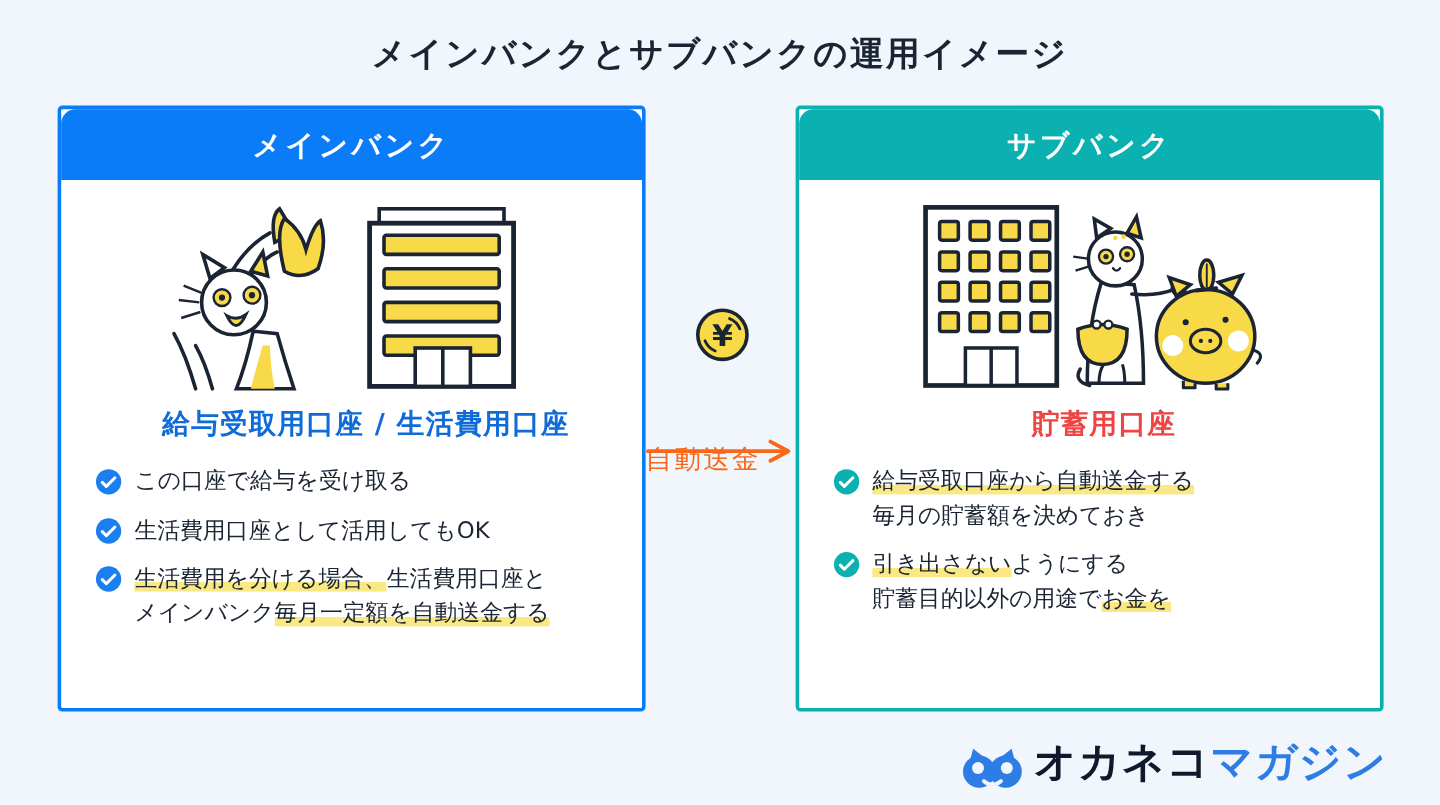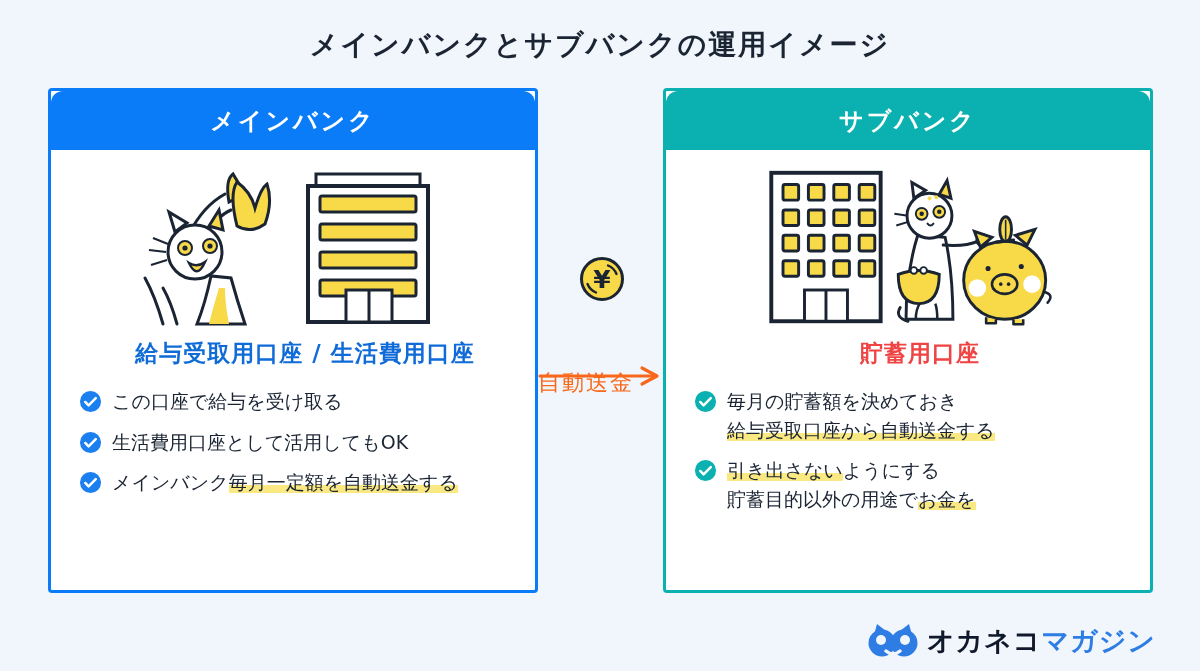--- a/index.html
+++ b/index.html
@@ -50,22 +50,22 @@
     position:absolute; left:538px; top:93px; width:127px; height:505px;
   }
   .coin { position:absolute; top:162px; left:50%; transform:translateX(-50%); }
   .transfer-label {
     position:absolute; top:228px; width:100%; text-align:left;
     color:#f9671a; font-size:22px; font-weight:normal; letter-spacing:2px;margin-top:47px;
   }
   .transfer-arrow { position:absolute; top:272px; left:0; }
   .logo {
     position:absolute; right:44px; bottom:12px;
-    display:flex; align-items:center; gap:8px;
-    font-size:27px; font-weight:bold; letter-spacing:1px;
+    display:flex; align-items:flex-end; gap:8px;
+    font-size:35px; font-weight:bold; letter-spacing:1px;
   }
   .logo .dark   { color:#10192b; }
   .logo .accent { color:#2e7de4; }
 </style>
 </head>
 <body>
 
 <h1 class="title">メインバンクとサブバンクの運用イメージ</h1>
 
 <section class="card main">
@@ -131,20 +131,23 @@
       <div>
         <div><span>生活費用口座として活用してもOK</span></div>
       </div>
     </li>
     <li class="check-item">
       <svg class="check-icon" viewBox="0 0 24 24">
         <circle cx="12" cy="12" r="11" fill="#1b7ff0"></circle>
         <path d="M6.5 12.5 L10 16 L17.5 8.5" stroke="#fff" stroke-width="2.6" fill="none" stroke-linecap="round" stroke-linejoin="round"></path>
       </svg>
       <div>
+        <div>
+          <span class="hl">生活費用を分ける場合、</span><span>生活費用口座と</span>
+        </div>
         <div>
           <span>メインバンク</span><span class="hl">毎月一定額を自動送金する</span>
         </div>
       </div>
     </li>
   </ul>
 </section>
 
 <div class="middle">
   <svg class="coin" width="48" height="48" viewBox="0 0 48 48">
@@ -239,22 +242,22 @@
 
   <div class="account-label">貯蓄用口座</div>
 
   <ul class="checklist">
     <li class="check-item">
       <svg class="check-icon" viewBox="0 0 24 24">
         <circle cx="12" cy="12" r="11" fill="#0ab1b0"></circle>
         <path d="M6.5 12.5 L10 16 L17.5 8.5" stroke="#fff" stroke-width="2.6" fill="none" stroke-linecap="round" stroke-linejoin="round"></path>
       </svg>
       <div>
+        <div><span class="hl">給与受取口座から自動送金する</span></div>
         <div><span>毎月の貯蓄額を決めておき</span></div>
-        <div><span class="hl">給与受取口座から自動送金する</span></div>
       </div>
     </li>
     <li class="check-item">
       <svg class="check-icon" viewBox="0 0 24 24">
         <circle cx="12" cy="12" r="11" fill="#0ab1b0"></circle>
         <path d="M6.5 12.5 L10 16 L17.5 8.5" stroke="#fff" stroke-width="2.6" fill="none" stroke-linecap="round" stroke-linejoin="round"></path>
       </svg>
       <div>
         <div>
           <span class="hl">引き出さない</span><span>ようにする</span>

